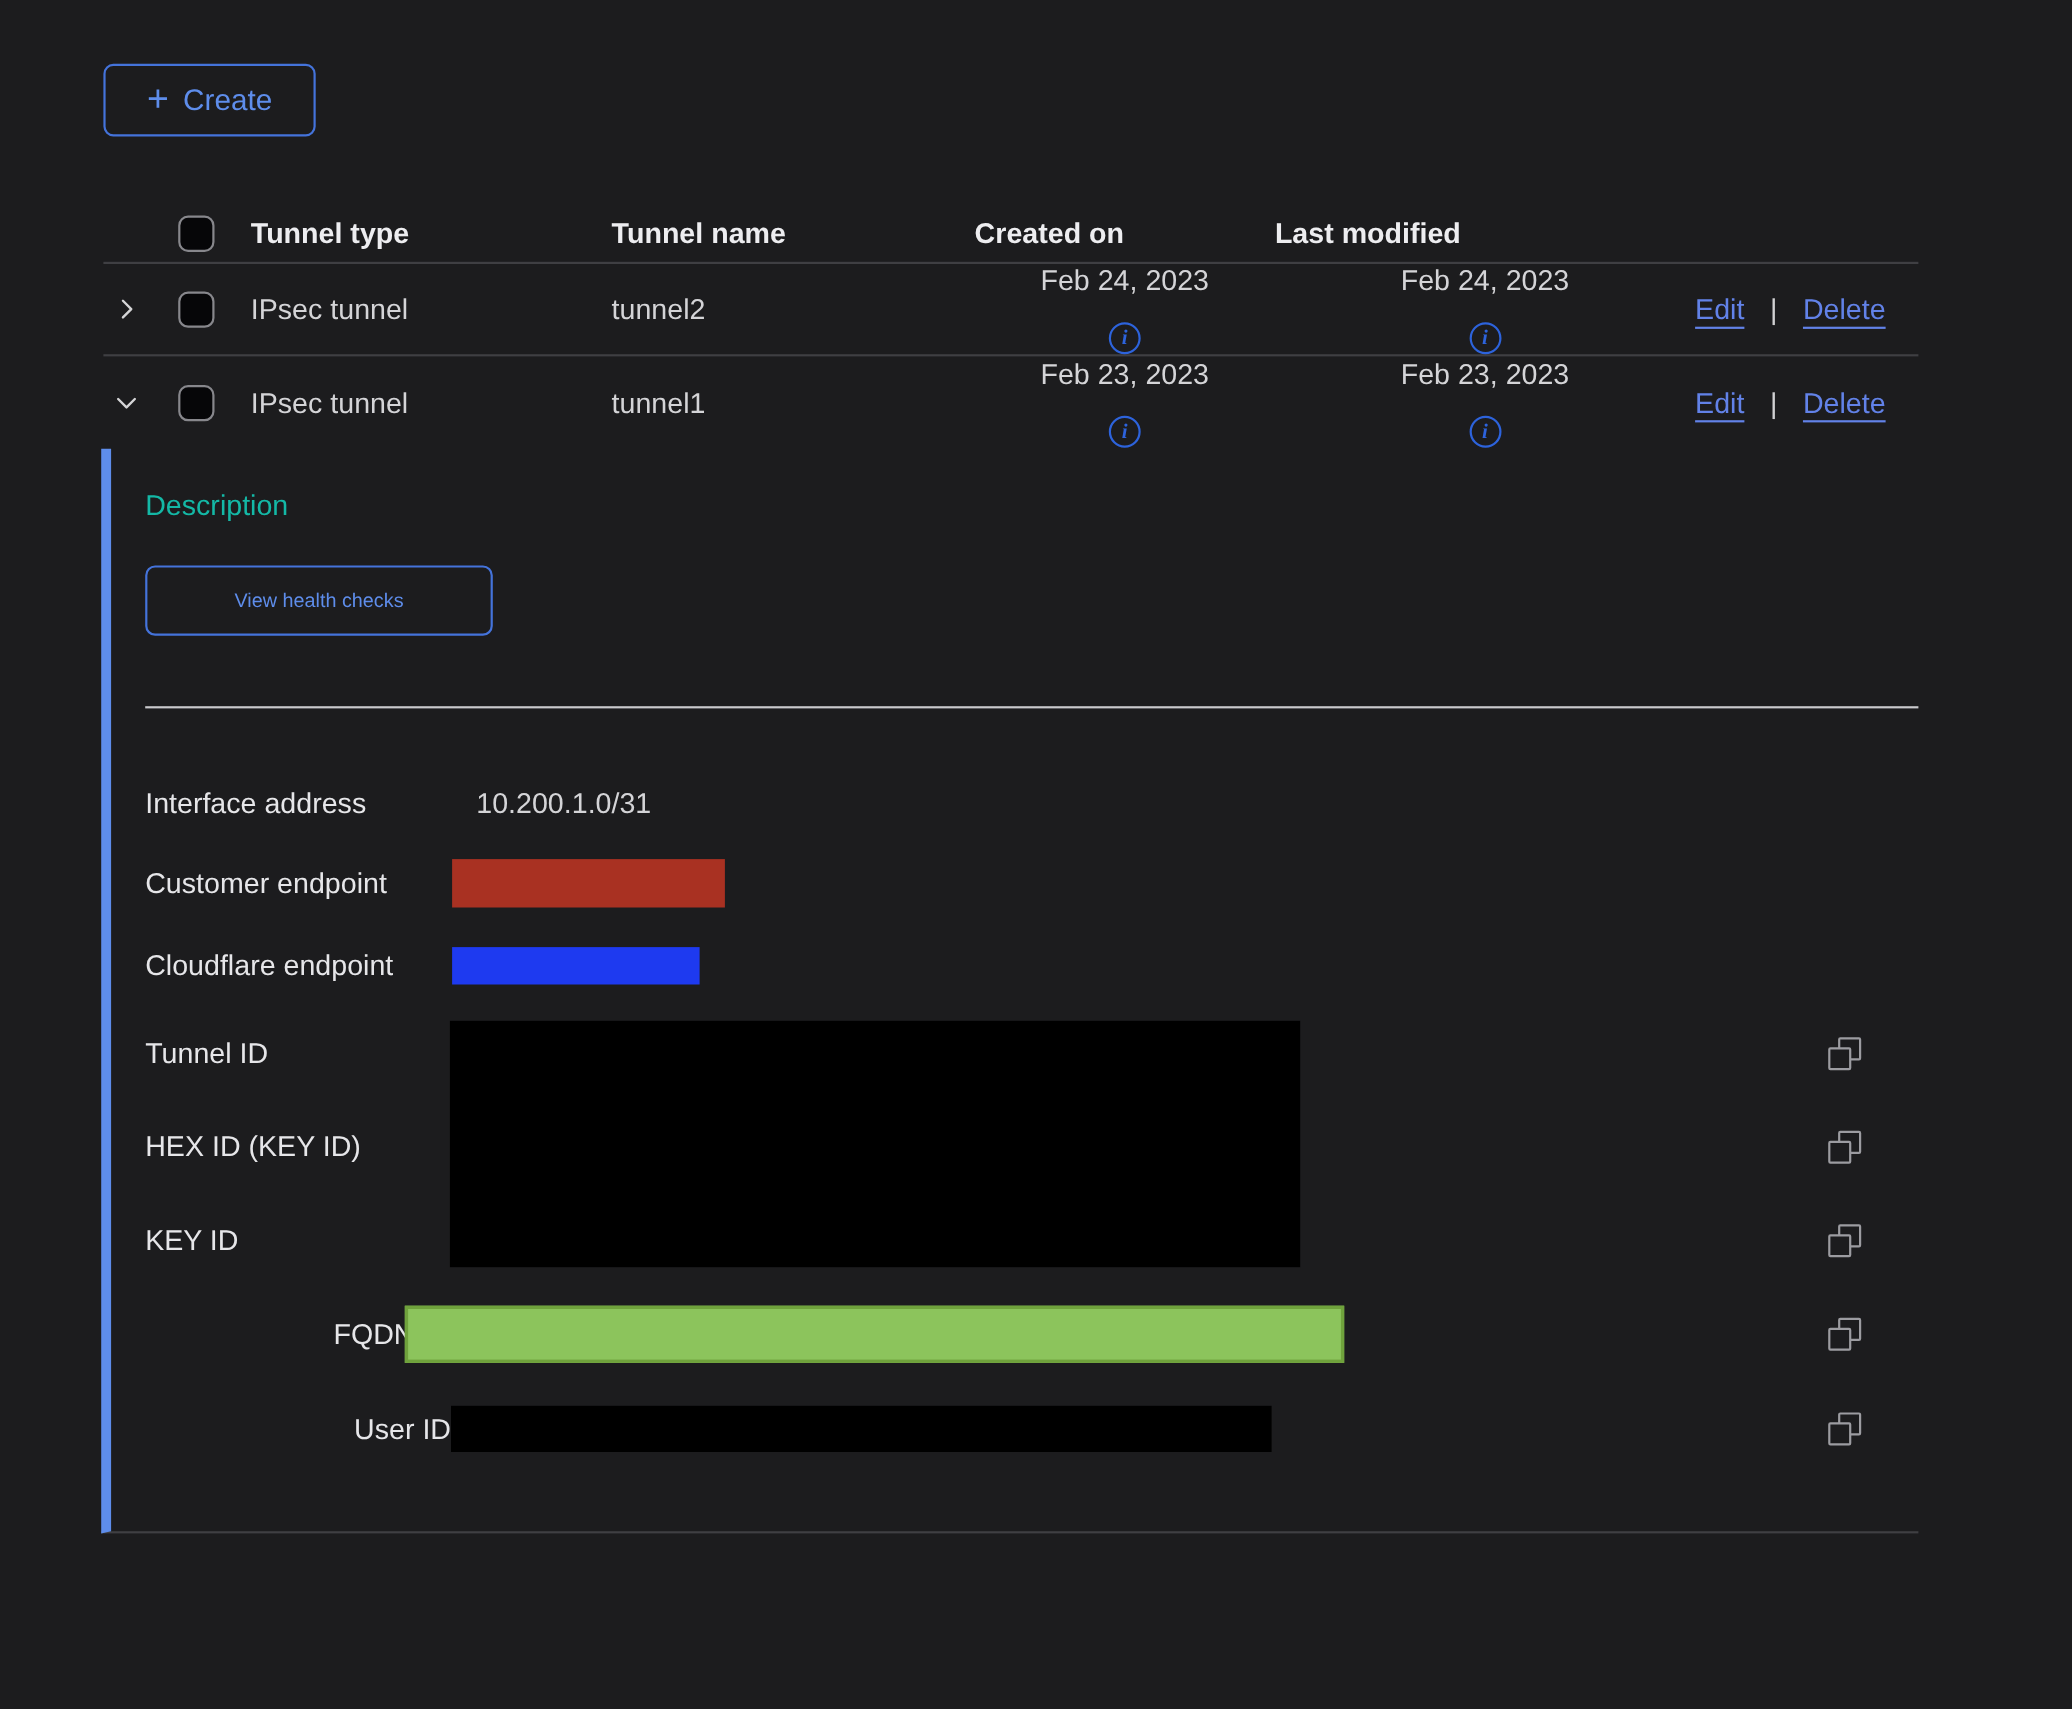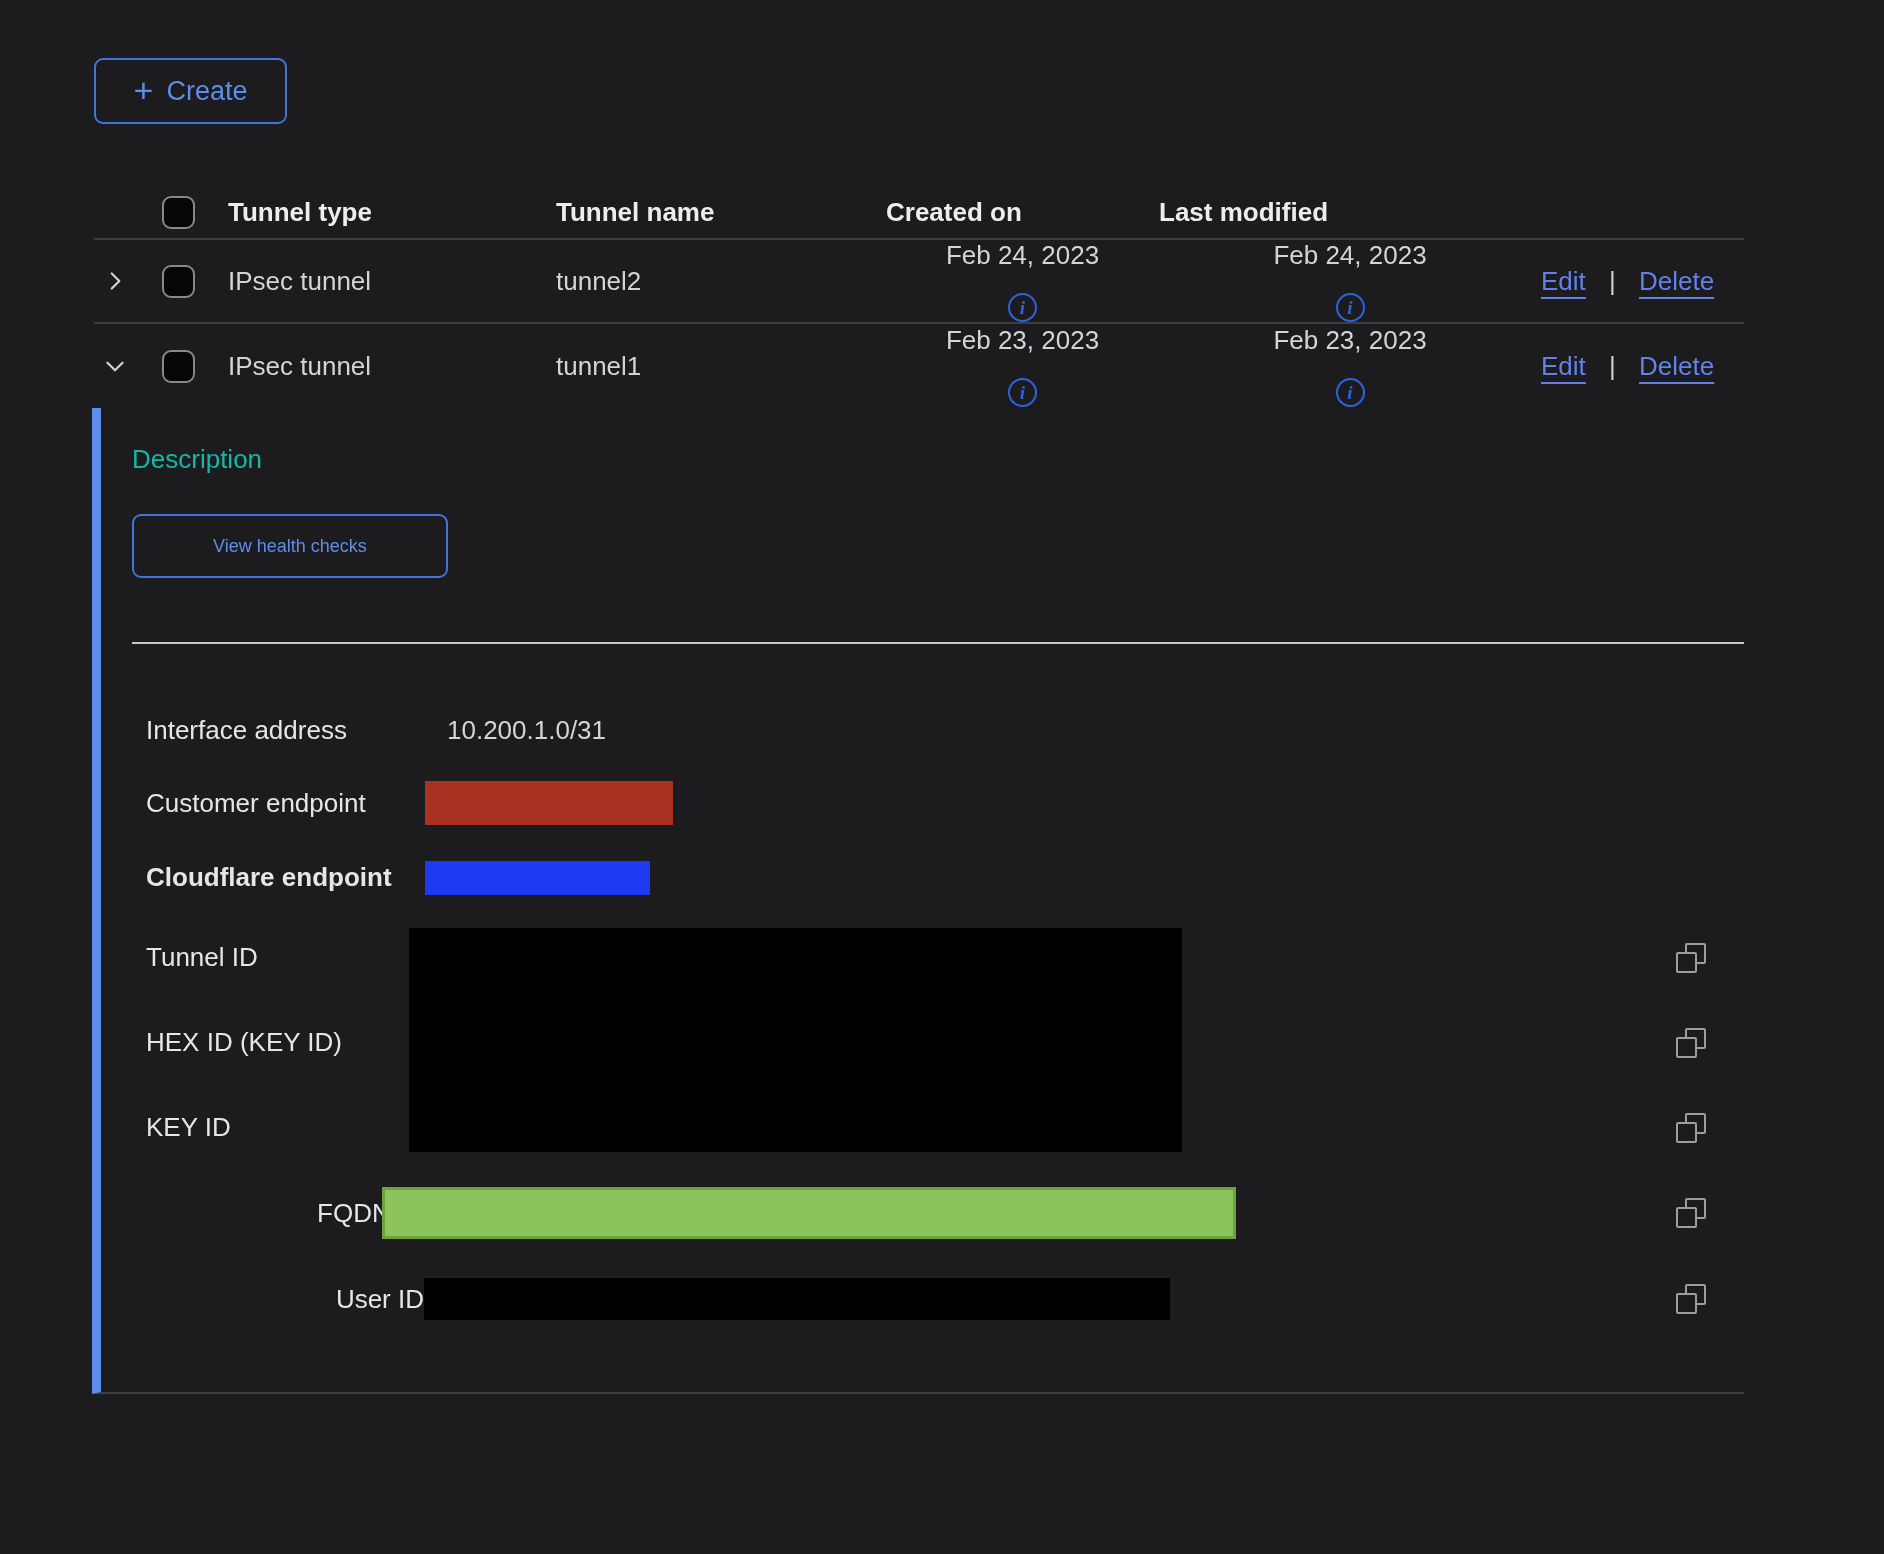--- a/index.html
+++ b/index.html
@@ -89,21 +89,21 @@
     width:1652px;
   }
   .desc-label{color:#14b8a6;line-height:30px;}
   .desc-value{color:var(--text_muted);line-height:30px;margin-top:54px;}
   .health-btn{margin-top:40px;height:64px;width:316px;font-size:18px;}
   .panel-divider{margin-top:64px;height:2px;background:var(--divider_light);width:1612px;}
 
   .fields{margin-top:50px;}
   .frow{
     display:grid;grid-template-columns:278px 1fr 94px;
-    align-items:center;width:1612px;margin-left:14px;
+    align-items:center;width:1612px;
   }
   .flabel{color:#E6E6E9;}
   .fvalue{color:var(--text_secondary);padding-left:23px;}
   .redact{display:block;}
   .redact-red{width:248px;height:44px;background:var(--redact_red);margin-left:1px;}
   .redact-blue{width:225px;height:34px;background:var(--redact_blue);margin-left:1px;}
   .redact-green{
     width:854px;height:52px;background:var(--redact_green);
     border:3px solid var(--redact_green_border);margin-left:-42px;
   }
@@ -120,21 +120,21 @@
   .copy-icon{position:relative;width:30px;height:30px;display:inline-block;margin-left:12px;cursor:pointer;}
   .copy-icon::before{
     content:"";position:absolute;top:0;right:0;width:17px;height:17px;
     border:2px solid var(--icon_gray);border-radius:2px;
   }
   .copy-icon::after{
     content:"";position:absolute;bottom:0;left:0;width:17px;height:17px;
     border:2px solid var(--icon_gray);border-radius:2px;background:var(--bg);
   }
 
-  .h72{height:72px;} .h74{height:74px;} .h75{height:75px;font-weight:bold;} .h86{height:86px;text-align:right;}
+  .h72{height:72px;} .h74{height:74px;} .h75{height:75px;} .h86{height:86px;text-align:right;}
 </style>
 </head>
 <body>
 
 <div class="page">
 
   <button class="btn create-btn">
     <span class="plus">+</span>
     <span>Create</span>
   </button>

